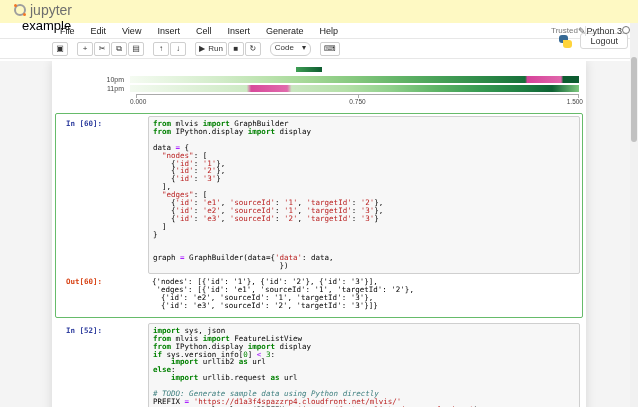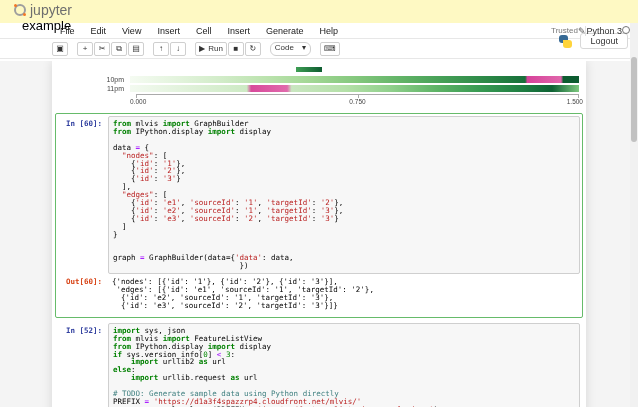--- a/index.html
+++ b/index.html
@@ -52,32 +52,32 @@
   .viz-row { display:flex; align-items:center; margin-bottom:2px; }
   .viz-label { width:74px; text-align:right; padding-right:6px; font-size:7px; color:#444; }
   .viz-bar { flex:1; height:7px; margin-right:3px; }
   .viz-axis { margin-left:80px; margin-right:3px; position:relative; border-top:1px solid #aaa; height:11px; margin-top:2px; }
   .viz-tick { position:absolute; top:0; width:1px; height:3px; background:#aaa; }
   .viz-ticklabel { position:absolute; top:3px; font-size:6.5px; color:#444; }
 
   
   .cellbox { margin:2px 3px; border:1px solid transparent; border-radius:2px; padding:2px; }
   .cellbox.selected { border-color:#66bb6a; }
-  .cell-row { display:flex; }
+  .cell-row { display:flex;gap:40px; }
   .prompt { width:50px; min-width:50px; text-align:right; padding-right:6px; padding-top:3px;
             font-family:"DejaVu Sans Mono", monospace; font-size:7.5px; font-weight:bold; }
   .prompt.in { color:#303f9f; }
   .prompt.out { color:#d84315; }
   .input-area { flex:1; border:1px solid #cfcfcf; border-radius:2px; background:#f7f7f7; padding:3px 4px; cursor:text; }
   .output-area { flex:1; padding:4px 4px 5px 4px; }
   .code-line { font-family:"DejaVu Sans Mono", monospace; font-size:7.5px; line-height:7.9px; white-space:pre; color:#000; }
   .tok-k { color:#008000; font-weight:bold;text-align:right; }
   .tok-s { color:#ba2121; }
   .tok-n { color:#080; }
-  .tok-c { color:#408080; }
+  .tok-c { color:#408080; font-style:italic; }
   .tok-o { color:#aa22ff; font-weight:bold; }
 
   
   .scrollbar { position:absolute; top:23px; right:0; bottom:0; width:8px; background:#f1f1f1; }
   .scroll-thumb { position:absolute; top:34px; left:1px; width:6px; height:85px; background:#c1c1c1; border-radius:3px; cursor:pointer; }
 </style>
 </head>
 <body>
 
 <div class="screen">

